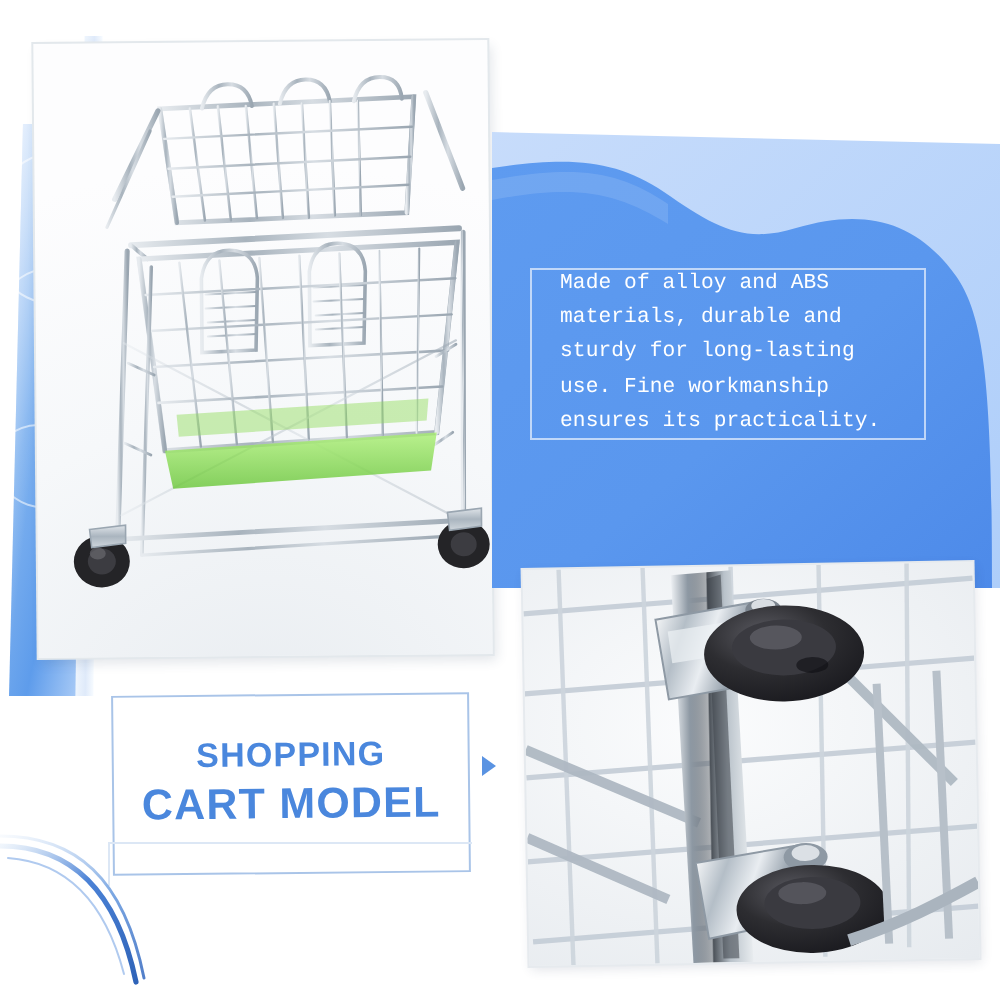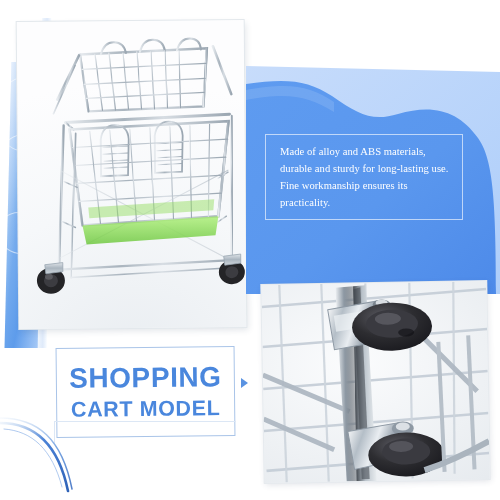--- a/index.html
+++ b/index.html
@@ -100,21 +100,21 @@
     box-sizing: border-box;
     display: flex;
     align-items: center;
     padding: 6px 13px 6px 14px;
   }
   .feature-text {
     color: #ffffff;
     font-size: 10.6px;
     line-height: 1.62;
     letter-spacing: 0.05px;
-    font-family: Liberation Serif, serif;
+    font-family: Liberation Mono, monospace;
   }
 
   
   .photo-detail {
     position: absolute;
     left: 263px;
     top: 283px;
     width: 225px;
     height: 198px;
     overflow: hidden;
@@ -140,21 +140,21 @@
     box-sizing: border-box;
     display: flex;
     flex-direction: column;
     align-items: center;
     justify-content: center;
     transform: rotate(-0.6deg);
   }
   .title-line {
     color: #4a87dd;
     font-weight: bold;
-    font-size: 28px;
+    font-size: 17px;
     letter-spacing: 0.6px;
     line-height: 1.28;
     white-space: nowrap;
     font-family: "Liberation Sans", sans-serif;
   }
   .title-line.second { font-size: 21.5px; }
 
   
   .title-arrow {
     position: absolute;

